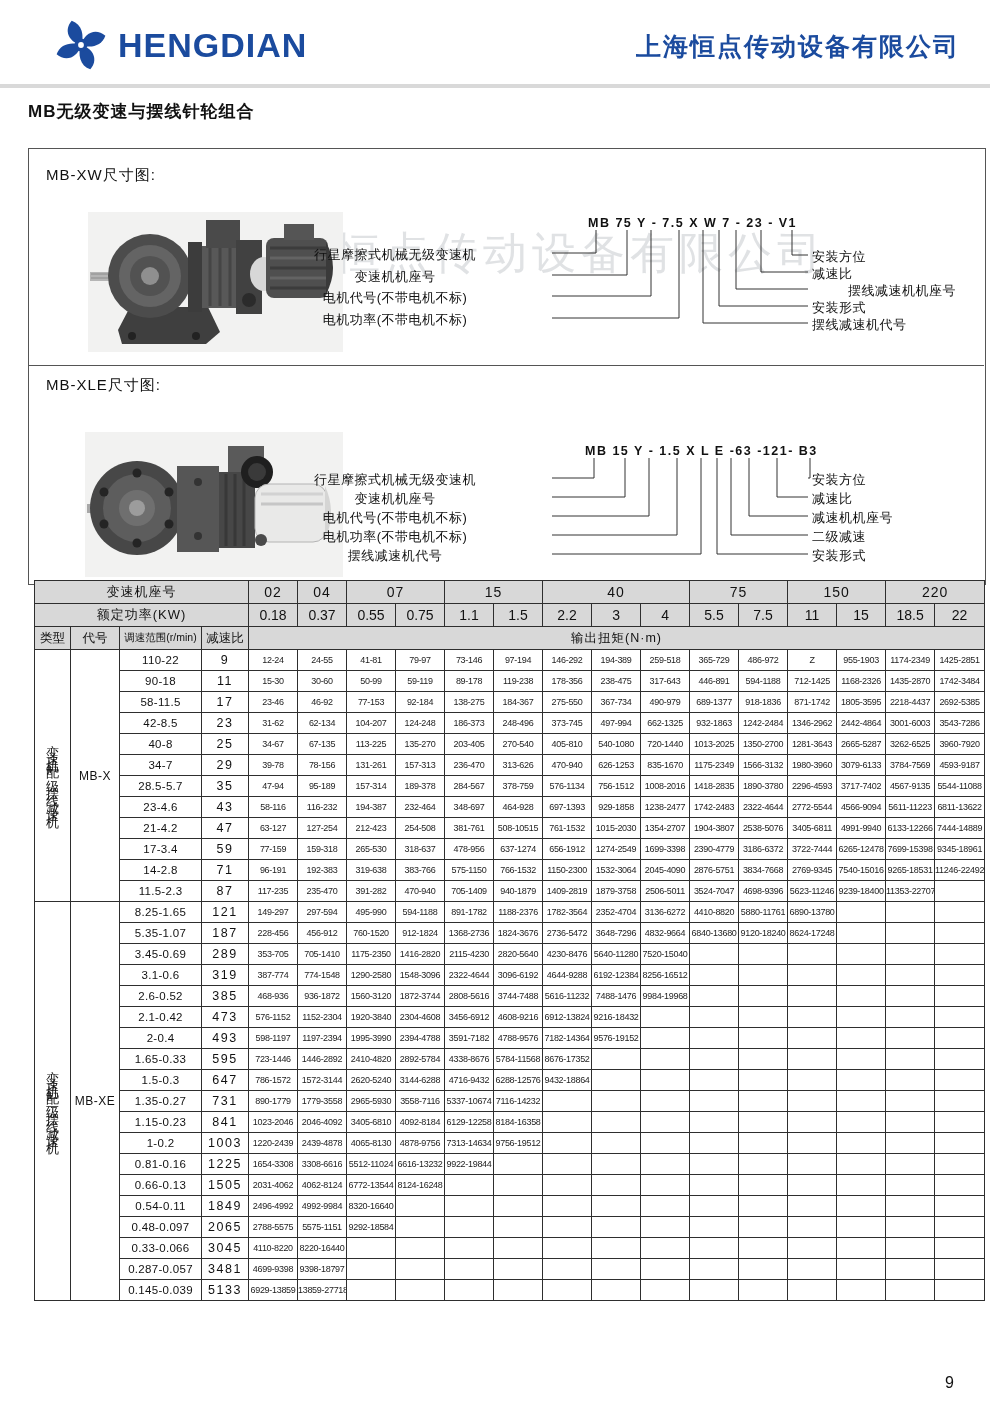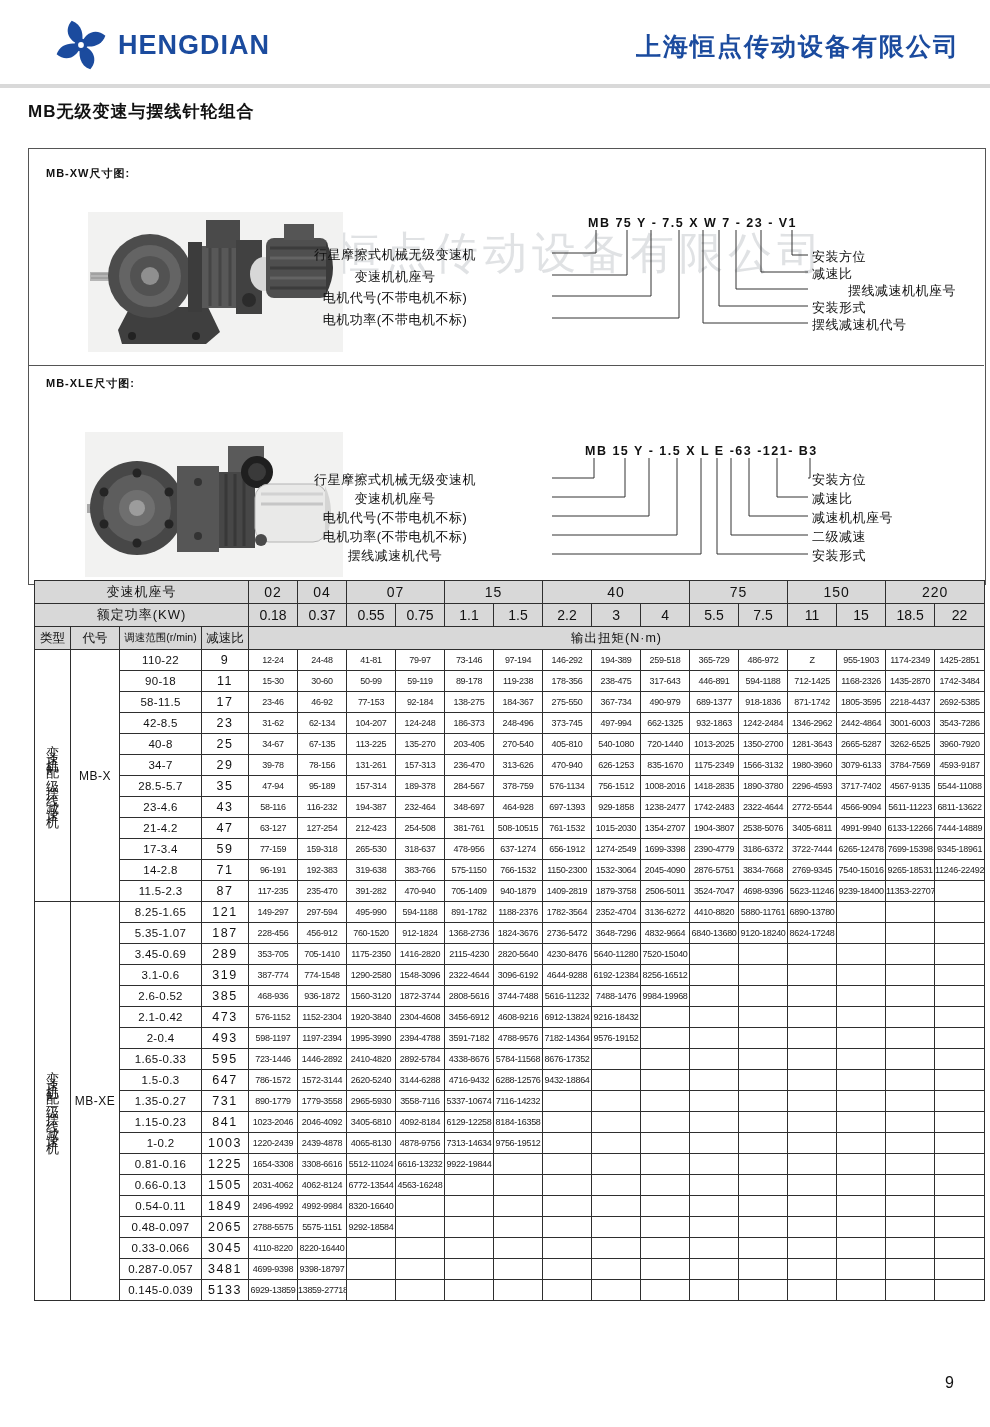--- a/index.html
+++ b/index.html
@@ -3,29 +3,29 @@
 <meta charset="utf-8">
 <style>
   html,body{margin:0;padding:0;background:#ffffff;}
   body{font-family:"Liberation Sans","DejaVu Sans",sans-serif;color:#111;}
   .page{position:relative;width:990px;height:1427px;background:#fff;overflow:hidden;}
 
   
   .brandrow{position:absolute;left:0;top:0;width:990px;height:84px;}
   .logo{position:absolute;left:52px;top:16px;display:flex;align-items:center;}
   .logo svg{width:58px;height:58px;}
-  .logo-text{font-size:27px;font-weight:bold;color:var(--brand);letter-spacing:1px;margin-left:8px;}
+  .logo-text{font-size:34px;font-weight:bold;color:var(--brand);letter-spacing:1px;margin-left:8px;}
   .company{position:absolute;right:30px;top:30px;font-size:25px;font-weight:bold;color:var(--brand);letter-spacing:2px;}
   .rule{position:absolute;left:0;top:84px;width:990px;height:4px;background:#d9d9d9;}
   .page-title{position:absolute;left:28px;top:100px;font-size:17px;font-weight:bold;letter-spacing:1px;}
 
   
   .figbox{position:absolute;left:28px;top:148px;width:956px;height:435px;border:1px solid #555;}
   .figdivider{position:absolute;left:28px;top:365px;width:956px;height:1px;background:#555;}
-  .sect-title{position:absolute;font-size:11px;font-weight:bold;letter-spacing:1px;}
+  .sect-title{position:absolute;font-size:15px;font-weight:normal;letter-spacing:1px;}
   .machine{position:absolute;}
   .model{position:absolute;font-size:12.5px;font-weight:bold;letter-spacing:1.5px;white-space:nowrap;}
   .dlabel{position:absolute;font-size:13px;white-space:nowrap;letter-spacing:0.5px;}
   .dlabel.left{width:306px;text-align:center;}
   .watermark{position:absolute;left:238px;top:224px;font-size:44px;letter-spacing:5px;color:#9aa0a8;opacity:0.30;white-space:nowrap;pointer-events:none;}
   .overlay{position:absolute;left:0;top:0;width:990px;height:1427px;pointer-events:none;}
 
   
   .spec-table-wrap{position:absolute;left:34px;top:580px;}
   table.spec{border-collapse:collapse;table-layout:fixed;width:951px;}
@@ -251,21 +251,21 @@
             <td class="torquehd" colspan="15">输出扭矩(N·m)</td>
           </tr>
         </thead>
         <tbody>
           <tr>
             <td class="vert" rowspan="12"><span>变速机配一级摆线减速机</span></td>
             <td class="code" rowspan="12">MB-X</td>
             <td class="range">110-22</td>
             <td class="ratio">9</td>
             <td class="val">12-24</td>
-            <td class="val">24-48</td>
+            <td class="val">24-55</td>
             <td class="val">41-81</td>
             <td class="val">79-97</td>
             <td class="val">73-146</td>
             <td class="val">97-194</td>
             <td class="val">146-292</td>
             <td class="val">194-389</td>
             <td class="val">259-518</td>
             <td class="val">365-729</td>
             <td class="val">486-972</td>
             <td class="val">Z</td>
@@ -730,21 +730,21 @@
             <td class="val"></td>
             <td class="val"></td>
             <td class="val"></td>
           </tr>
           <tr>
             <td class="range">0.66-0.13</td>
             <td class="ratio">1505</td>
             <td class="val">2031-4062</td>
             <td class="val">4062-8124</td>
             <td class="val">6772-13544</td>
-            <td class="val">4563-16248</td>
+            <td class="val">8124-16248</td>
             <td class="val"></td>
             <td class="val"></td>
             <td class="val"></td>
             <td class="val"></td>
             <td class="val"></td>
             <td class="val"></td>
             <td class="val"></td>
             <td class="val"></td>
             <td class="val"></td>
             <td class="val"></td>

